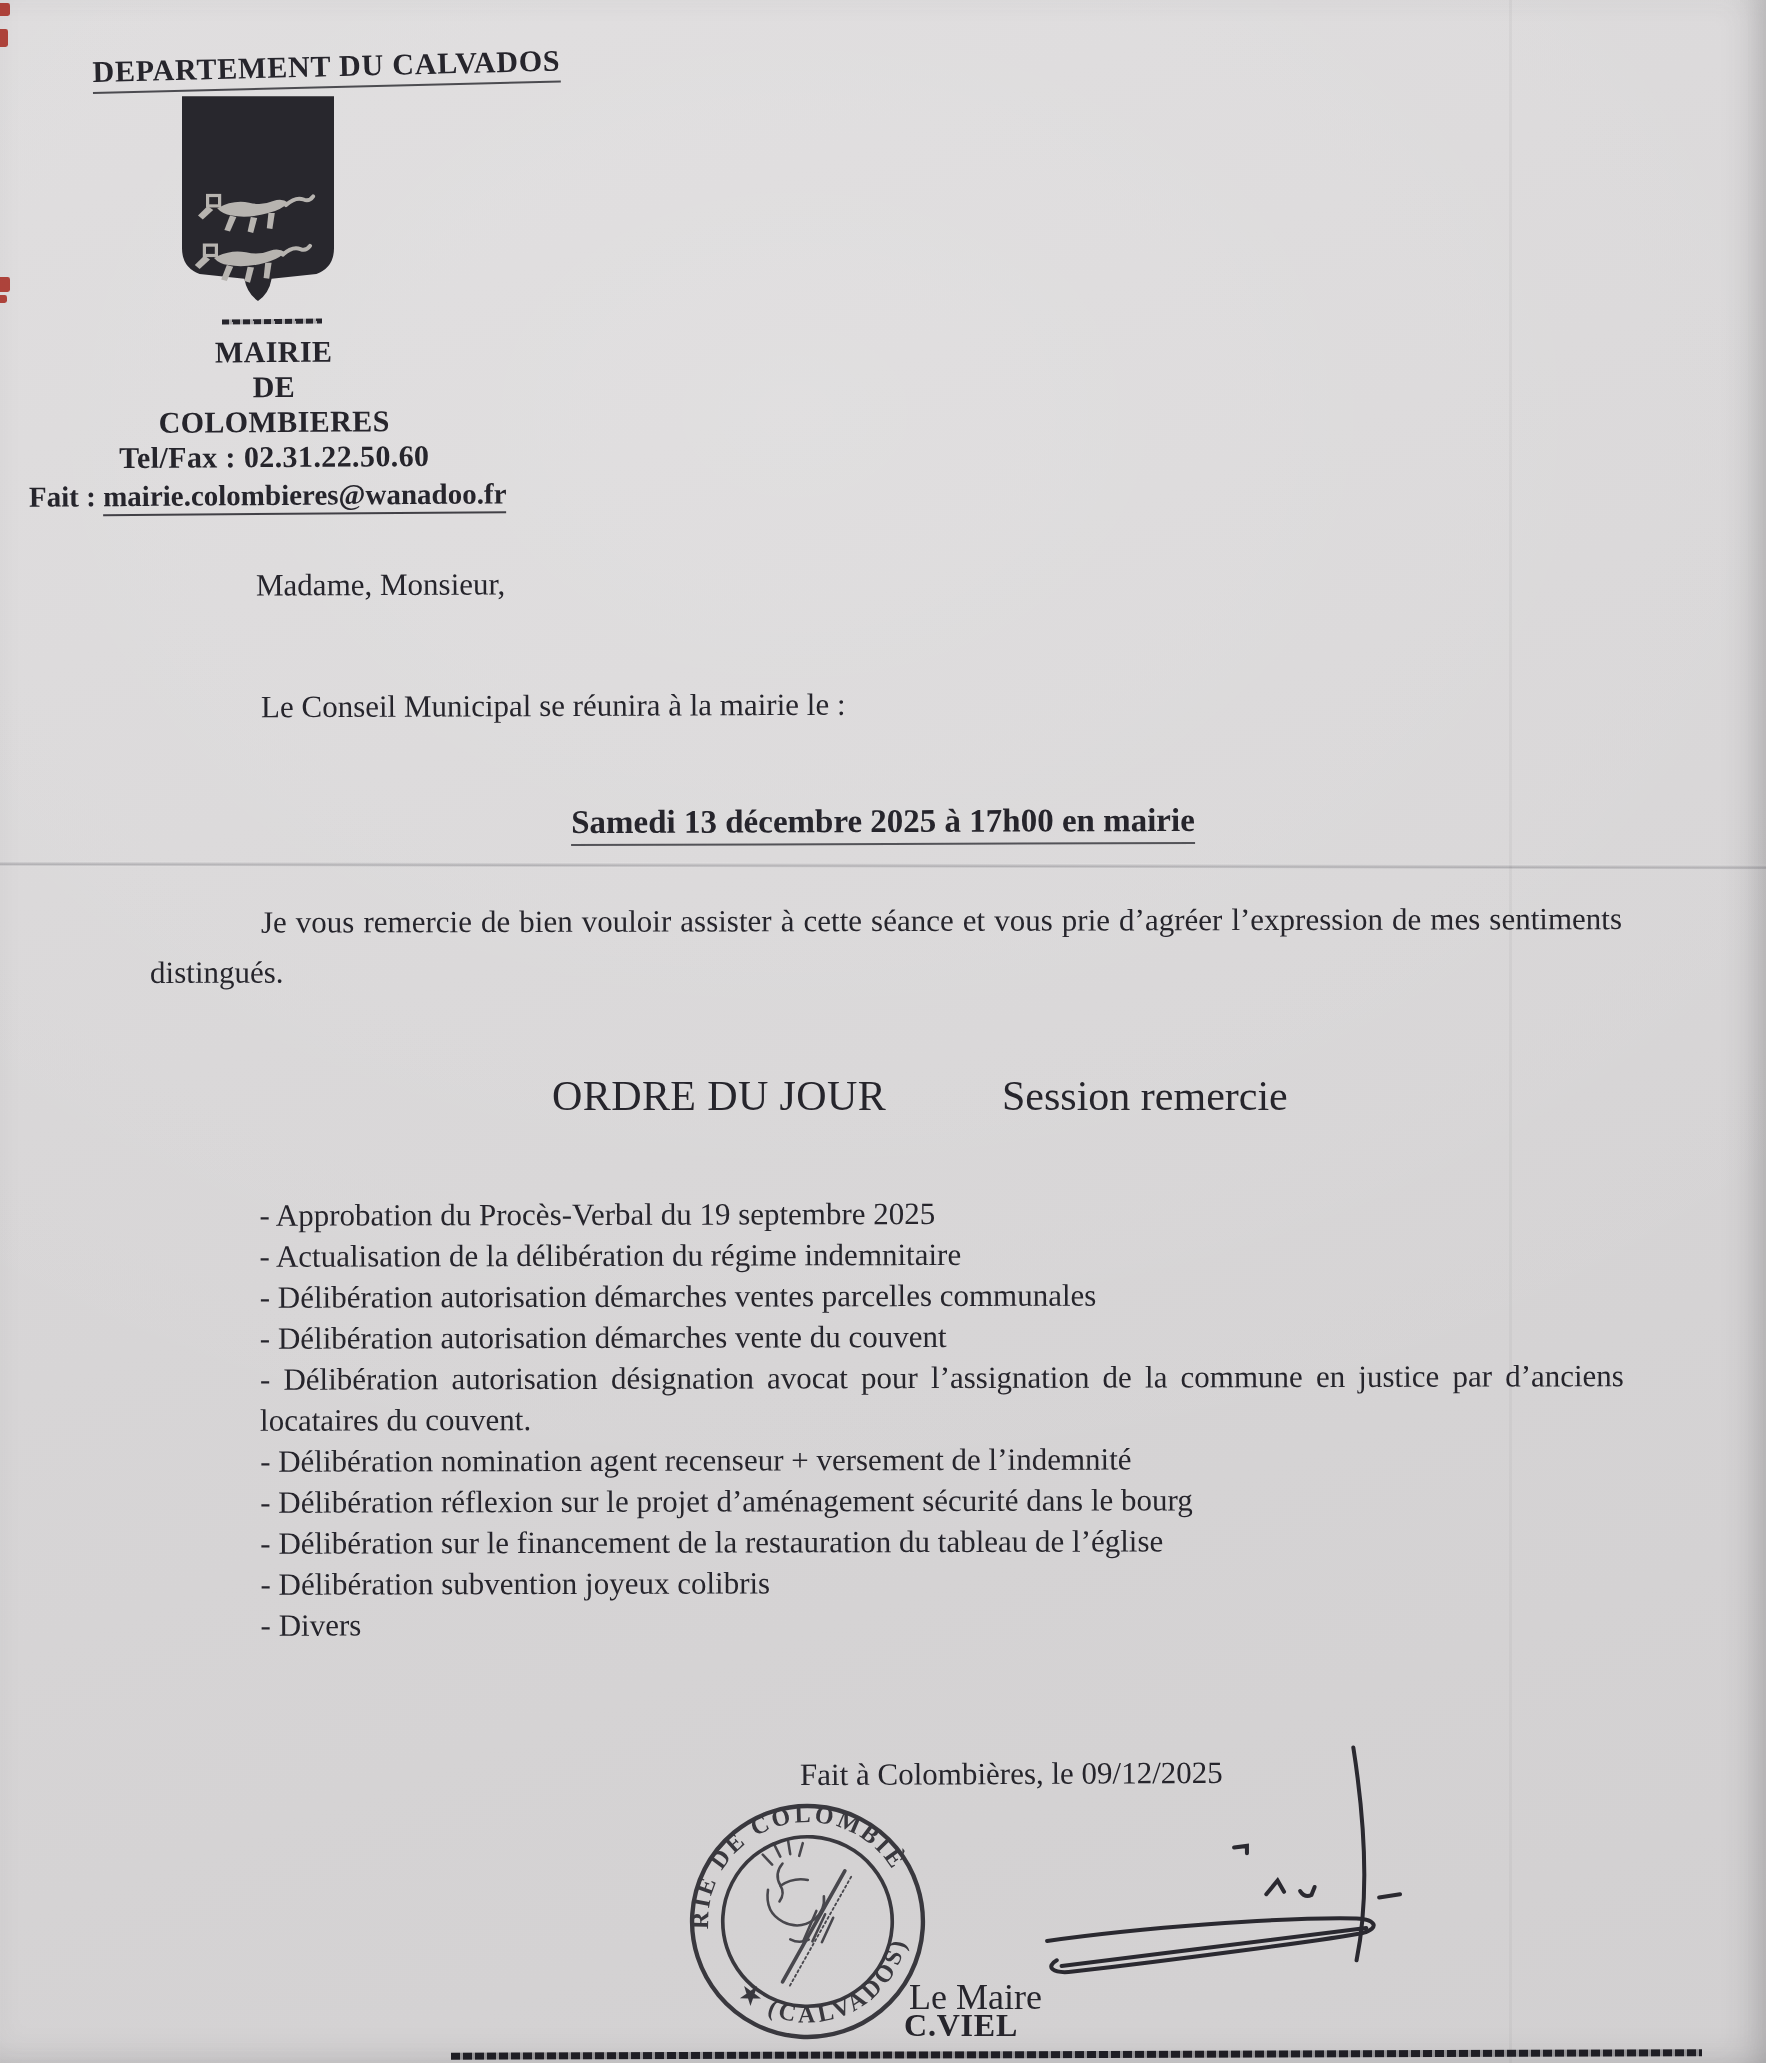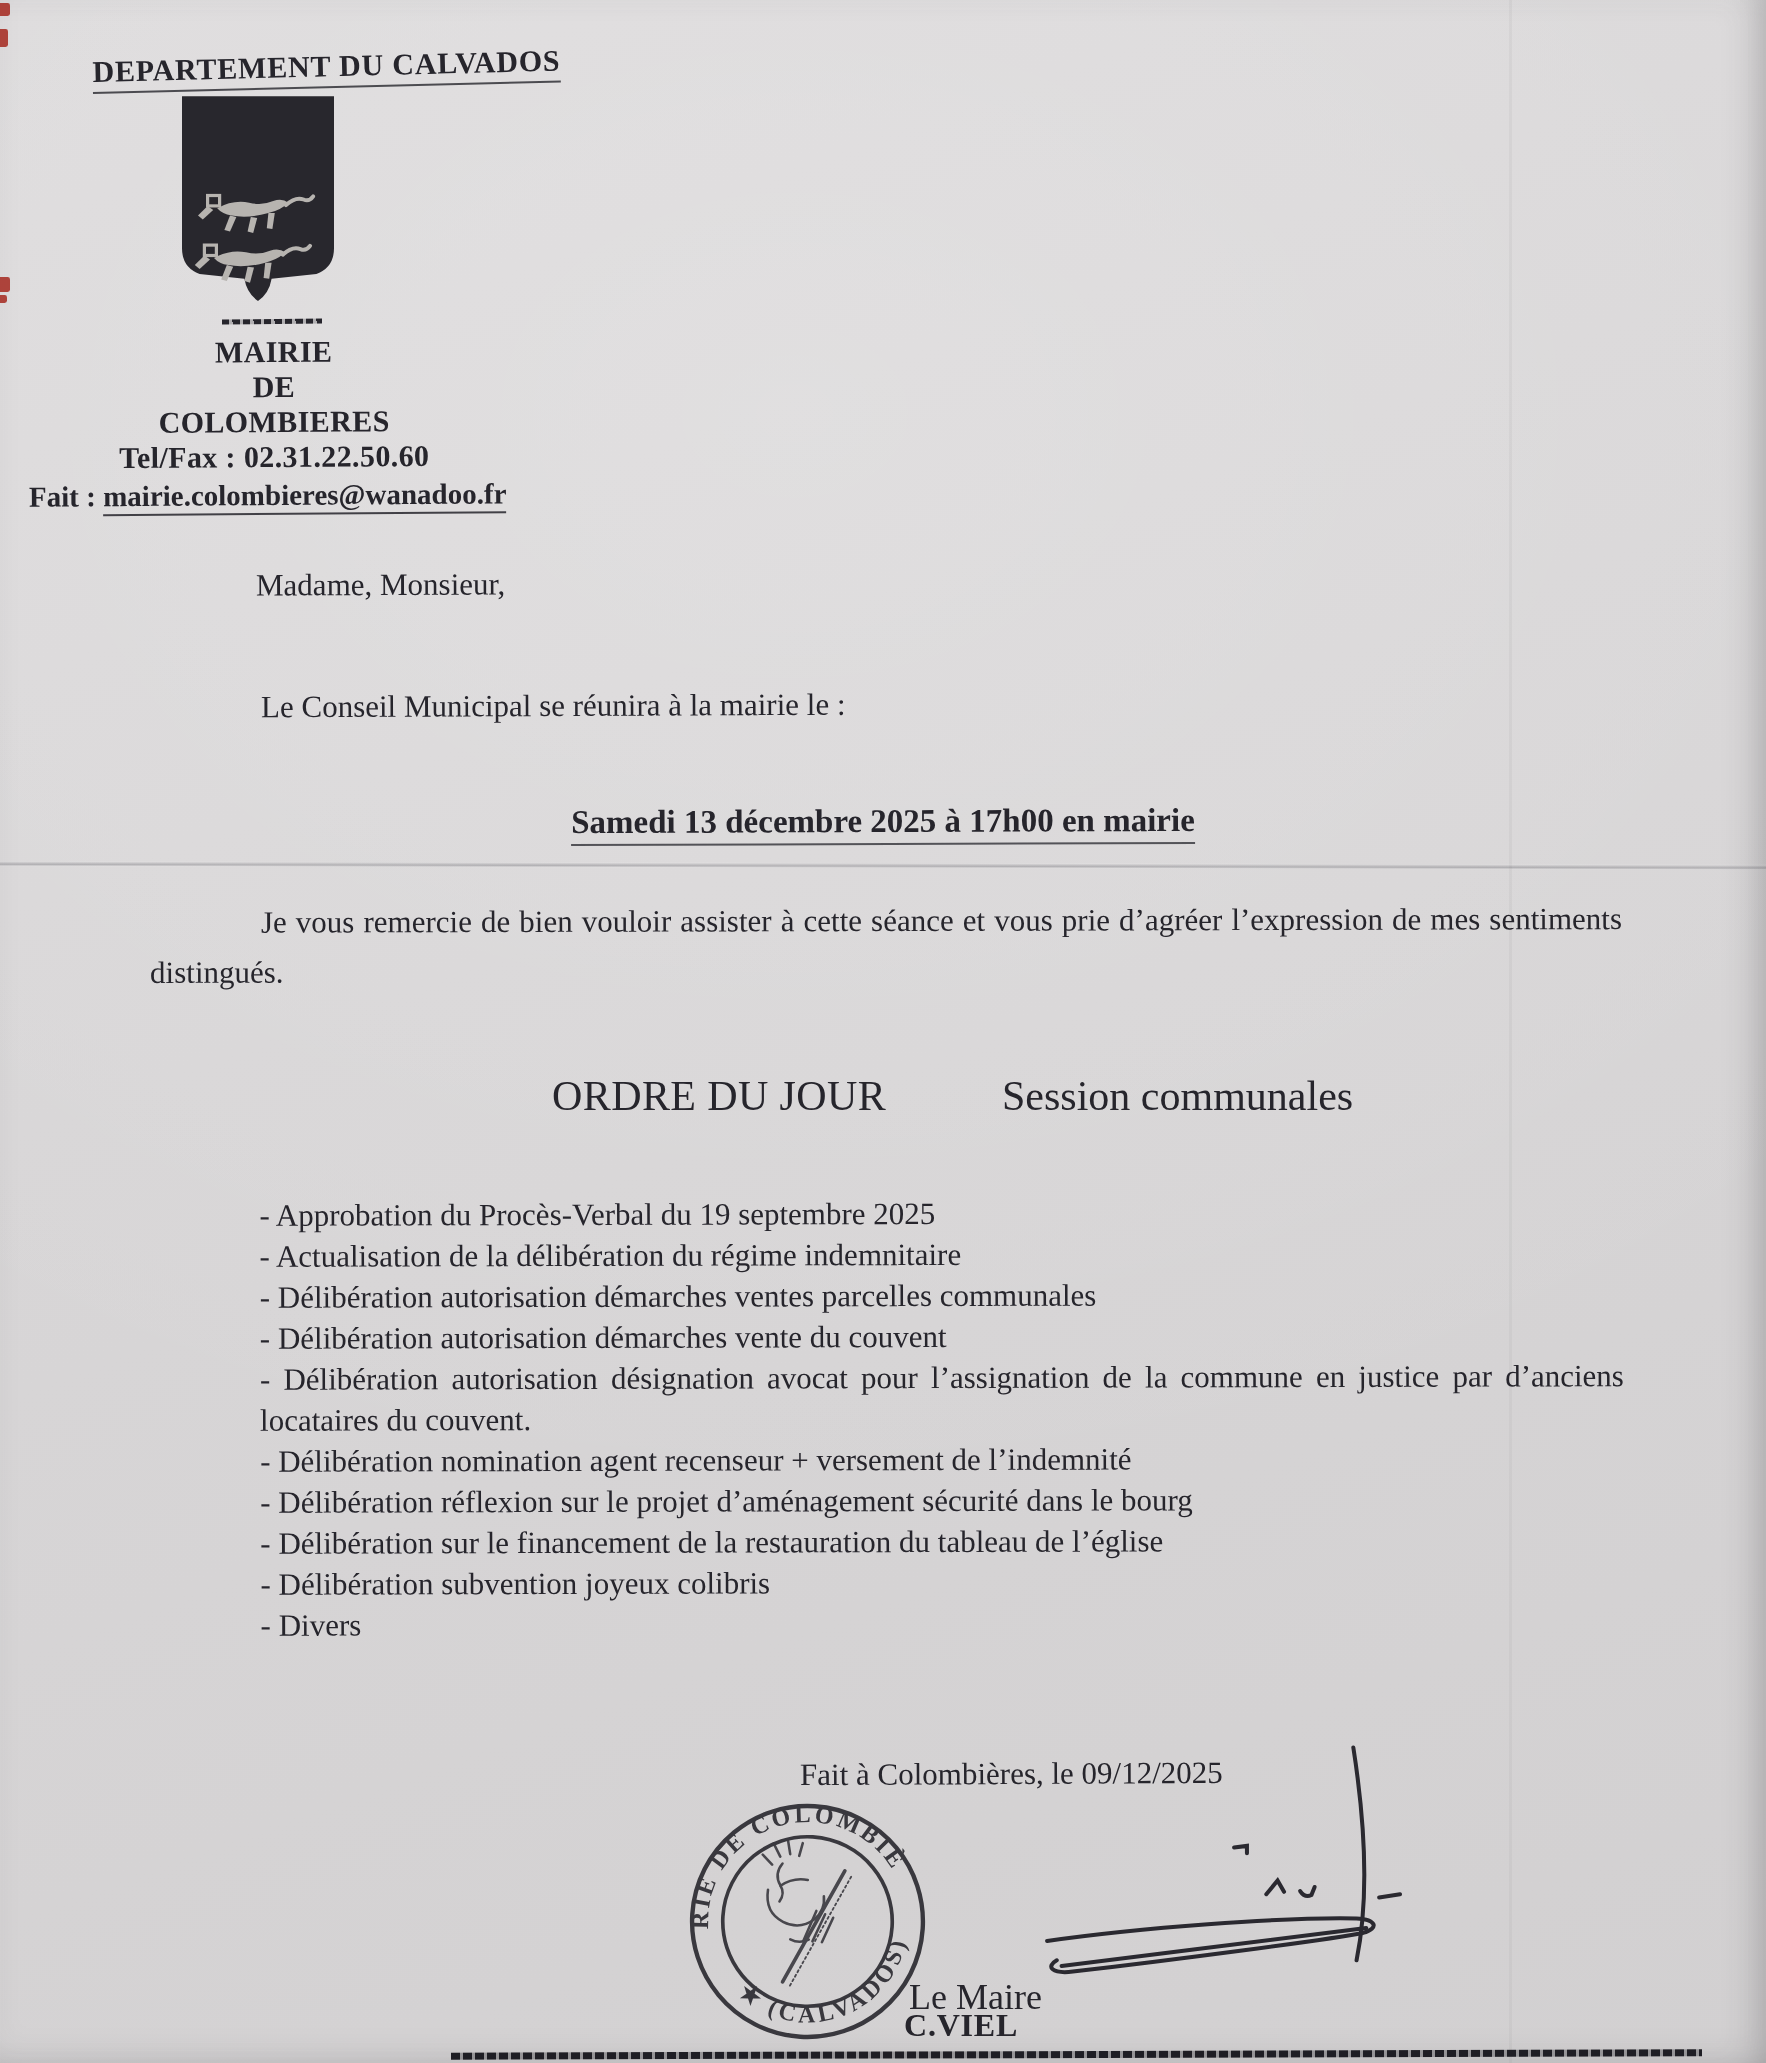--- a/index.html
+++ b/index.html
@@ -132,21 +132,21 @@
   <div class="abs meeting-line">
     <span>Samedi 13 décembre 2025 à 17h00 en mairie</span>
   </div>
 
   <div class="abs crease"></div>
 
   <div class="abs courtesy">Je vous remercie de bien vouloir assister à cette séance et vous prie d’agréer l’expression de mes sentiments distingués.</div>
 
   <div class="abs agenda-head-row">
     <div class="abs agenda-heading">ORDRE DU JOUR</div>
-    <div class="abs session-label">Session communales</div>
+    <div class="abs session-label">Session remercie</div>
   </div>
 
   <div class="abs agenda">
     <div class="agenda-item">- Approbation du Procès-Verbal du 19 septembre 2025</div>
     <div class="agenda-item">- Actualisation de la délibération du régime indemnitaire</div>
     <div class="agenda-item">- Délibération autorisation démarches ventes parcelles communales</div>
     <div class="agenda-item">- Délibération autorisation démarches vente du couvent</div>
     <div class="agenda-item wrap">- Délibération autorisation désignation avocat pour l’assignation de la commune en justice par d’anciens locataires du couvent.</div>
     <div class="agenda-item">- Délibération nomination agent recenseur + versement de l’indemnité</div>
     <div class="agenda-item">- Délibération réflexion sur le projet d’aménagement sécurité dans le bourg</div>

